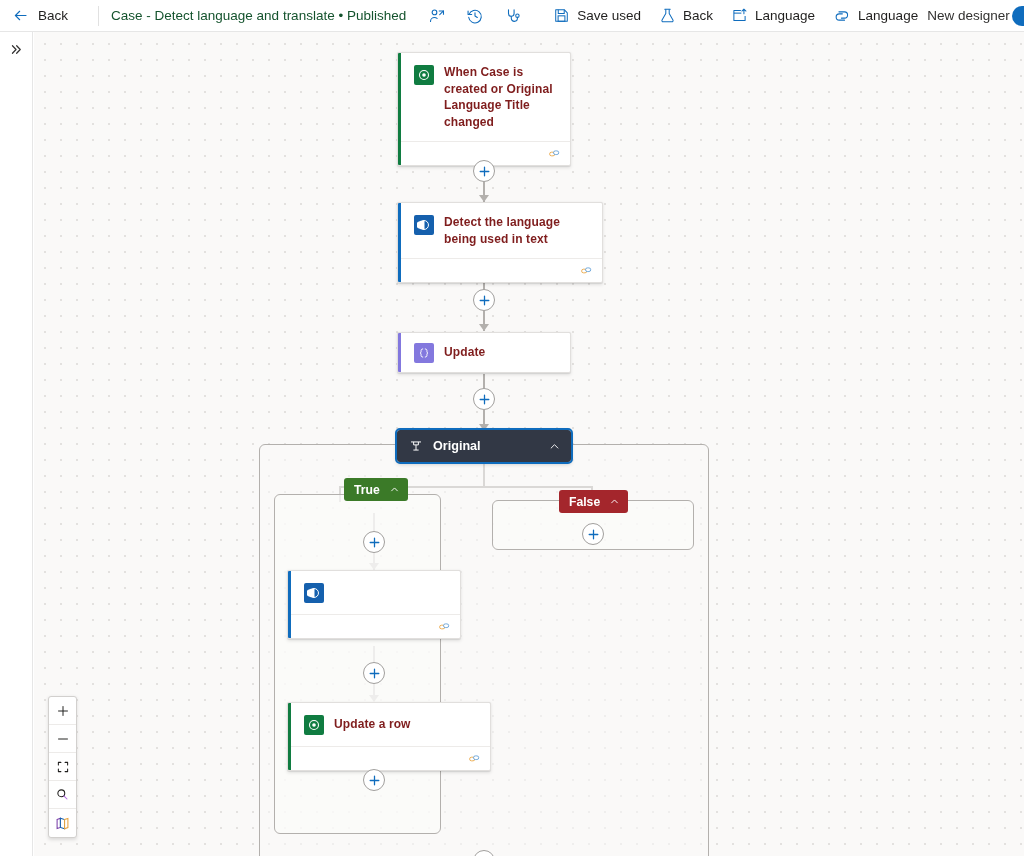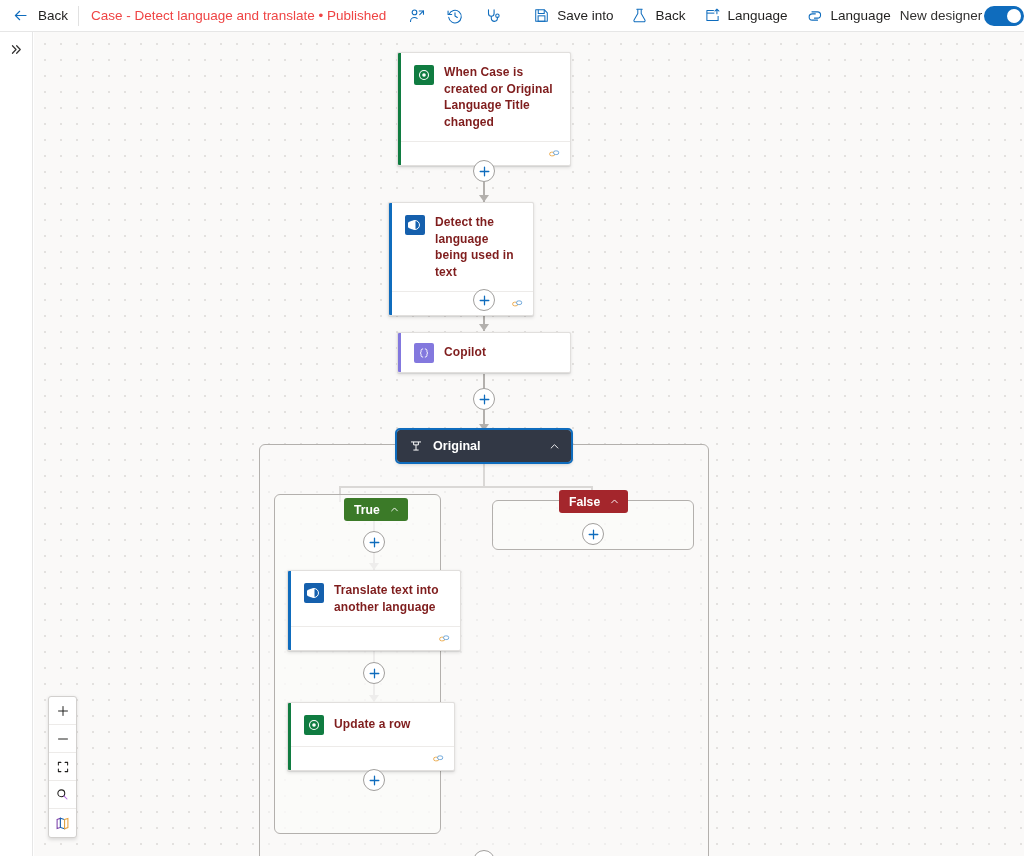--- a/index.html
+++ b/index.html
@@ -20,23 +20,23 @@
     font-size: 13.5px; color: #201f1e;
     white-space: nowrap;
   }
   .cb-btn {
     display: flex; align-items: center; gap: 7px;
     height: 32px; padding: 0 9px;
     cursor: pointer; color: #201f1e;
   }
   .cb-back { padding-left: 12px; padding-right: 10px; gap: 9px; }
   .cb-title {
-    padding: 0 12px; color: #ef4444; font-size: 13.5px;
+    padding: 0 12px; color: #14532d; font-size: 13.5px;
     border-left: 1px solid #e1e1e1; height: 20px;
-    display: flex; align-items: center; cursor: default;
+    display: flex; align-items: center; cursor: default; margin-left: 20px;
   }
   .cb-icononly { padding: 0 10px; }
   .cb-sep {
     width: 1px; height: 20px; background: #e1e1e1; margin: 0 6px;
   }
   .cb-spacer { flex: 1 1 auto; }
   .cb-right { display: flex; align-items: center; gap: 2px; padding-right: 28px; }
   .cb-toggle-label { font-size: 13.5px; color: #323130; }
   .toggle {
     width: 40px; height: 20px; border-radius: 10px;
@@ -220,21 +220,21 @@
   <div class="cb-sep"></div>
 
   <div class="cb-btn">
     <span>
       <svg class="i" width="17" height="17" viewBox="0 0 20 20" fill="none" stroke="#0f6cbd" stroke-width="1.2">
         <path d="M3.2 3.2h10l3.6 3.6v10H3.2z" stroke-linejoin="round"></path>
         <path d="M6.2 3.2v4.4h7V3.2"></path>
         <rect x="6" y="10.4" width="8" height="6.4"></rect>
       </svg>
     </span>
-    <span>Save into</span>
+    <span>Save used</span>
   </div>
 
   <div class="cb-btn">
     <span>
       <svg class="i" width="17" height="17" viewBox="0 0 20 20" fill="none" stroke="#0f6cbd" stroke-width="1.2">
         <path d="M8 2.6v5.1L3.6 15.2c-.6 1 .1 2.2 1.3 2.2h10.2c1.2 0 1.9-1.2 1.3-2.2L12 7.7V2.6" stroke-linejoin="round"></path>
         <path d="M6.8 2.6h6.4" stroke-linecap="round"></path>
       </svg>
     </span>
     <span>Back</span>
@@ -309,21 +309,21 @@
 
   <div class="edge" style="left:449px; top:117px; height:26px;"></div>
   <div class="plus" style="left:439px; top:128px;">
     <svg width="11" height="11" viewBox="0 0 12 12" stroke="#0f6cbd" stroke-width="1.4">
         <path d="M6 1.3V10.7M1.3 6H10.7" stroke-linecap="round"></path>
       </svg>
   </div>
   <div class="edge" style="left:449px; top:150px; height:20px;"></div>
   <div class="arrow" style="left:445px; top:163px;"></div>
 
-  <div class="node" style="left:354px; top:170px; width:146px;">
+  <div class="node" style="left:363px; top:170px; width:206px;">
     <div class="accent" style="background:#0f6cbd;"></div>
     <div class="node-body">
       <div class="node-ico" style="background:#1560ad;">
         <svg class="i" width="14" height="14" viewBox="0 0 20 20" fill="none" stroke="#ffffff" stroke-width="1.4">
           <circle cx="10" cy="10" r="6.4"></circle>
           <path d="M10 3.6v12.8"></path>
           <path d="M10 3.6a9 5 0 0 0 0 12.8" fill="#ffffff" stroke="none"></path>
         </svg>
       </div>
       <div class="node-title">Detect the language being used in text</div>
@@ -349,21 +349,21 @@
 
   <div class="node" style="left:363px; top:300px; width:174px;">
     <div class="accent" style="background:#8378de;"></div>
     <div class="node-body" style="align-items:center; padding-top:9px; padding-bottom:9px;">
       <div class="node-ico" style="background:#8378de;">
         <svg class="i" width="14" height="14" viewBox="0 0 20 20" fill="none" stroke="#ffffff" stroke-width="1.4">
           <path d="M8.2 4.2c-2 0-2.4 1.2-2.4 2.6v1.4c0 1-.5 1.6-1.4 1.8.9.2 1.4.8 1.4 1.8v1.4c0 1.4.4 2.6 2.4 2.6" stroke-linecap="round" stroke-linejoin="round"></path>
           <path d="M11.8 4.2c2 0 2.4 1.2 2.4 2.6v1.4c0 1 .5 1.6 1.4 1.8-.9.2-1.4.8-1.4 1.8v1.4c0 1.4-.4 2.6-2.4 2.6" stroke-linecap="round" stroke-linejoin="round"></path>
         </svg>
       </div>
-      <div class="node-title">Copilot</div>
+      <div class="node-title">Update</div>
     </div>
   </div>
 
   <div class="edge" style="left:449px; top:342px; height:26px;"></div>
   <div class="plus" style="left:439px; top:356px;">
     <svg width="11" height="11" viewBox="0 0 12 12" stroke="#0f6cbd" stroke-width="1.4">
         <path d="M6 1.3V10.7M1.3 6H10.7" stroke-linecap="round"></path>
       </svg>
   </div>
   <div class="edge" style="left:449px; top:378px; height:20px;"></div>
@@ -387,21 +387,21 @@
     </span>
   </div>
 
   <div class="edge" style="left:449px; top:430px; height:25px;"></div>
   <div class="edge" style="left:305px; top:454px; width:254px; height:2px;"></div>
   <div class="edge" style="left:305px; top:454px; height:16px;"></div>
   <div class="edge" style="left:557px; top:454px; height:16px;"></div>
 
   <div class="branch-box" style="left:240px; top:462px; width:167px; height:340px;"></div>
 
-  <div class="badge true" style="left:310px; top:466px;">
+  <div class="badge true" style="left:310px; top:446px;">
     <span>True</span>
     <span>
       <svg class="i" width="11" height="11" viewBox="0 0 20 20" fill="none" stroke="#ffffff" stroke-width="1.7">
         <path d="M4.8 12.4 10 7.2l5.2 5.2" stroke-linecap="round" stroke-linejoin="round"></path>
       </svg>
     </span>
   </div>
 
   <div class="edge" style="left:339px; top:481px; height:19px;"></div>
   <div class="plus" style="left:329px; top:499px;">
@@ -415,42 +415,41 @@
   <div class="node" style="left:253px; top:538px; width:174px;">
     <div class="accent" style="background:#0f6cbd;"></div>
     <div class="node-body">
       <div class="node-ico" style="background:#1560ad;">
         <svg class="i" width="14" height="14" viewBox="0 0 20 20" fill="none" stroke="#ffffff" stroke-width="1.4">
           <circle cx="10" cy="10" r="6.4"></circle>
           <path d="M10 3.6v12.8"></path>
           <path d="M10 3.6a9 5 0 0 0 0 12.8" fill="#ffffff" stroke="none"></path>
         </svg>
       </div>
-      <div class="node-title">Translate text into another language</div>
     </div>
     <div class="node-foot">
       <span>
         <svg class="i" width="13" height="13" viewBox="0 0 20 20" fill="none">
           <rect x="2.5" y="8" width="8" height="5.6" rx="2.8" stroke="#e8a33d" stroke-width="1.3"></rect>
           <rect x="8.5" y="6" width="8" height="5.6" rx="2.8" stroke="#5b9bd5" stroke-width="1.3" fill="#fff"></rect>
         </svg>
       </span>
     </div>
   </div>
 
   <div class="edge" style="left:339px; top:614px; height:19px;"></div>
   <div class="plus" style="left:329px; top:630px;">
     <svg width="11" height="11" viewBox="0 0 12 12" stroke="#0f6cbd" stroke-width="1.4">
         <path d="M6 1.3V10.7M1.3 6H10.7" stroke-linecap="round"></path>
       </svg>
   </div>
   <div class="edge" style="left:339px; top:652px; height:17px;"></div>
   <div class="arrow" style="left:335px; top:663px;"></div>
 
-  <div class="node" style="left:253px; top:670px; width:168px;">
+  <div class="node" style="left:253px; top:670px; width:204px;">
     <div class="accent" style="background:#107c41;"></div>
     <div class="node-body" style="align-items:center;">
       <div class="node-ico" style="background:#107c41;">
         <svg class="i" width="14" height="14" viewBox="0 0 20 20" fill="none" stroke="#ffffff" stroke-width="1.5">
           <circle cx="10" cy="10" r="6.4"></circle>
           <circle cx="10" cy="10" r="2.6" fill="#ffffff" stroke="none"></circle>
         </svg>
       </div>
       <div class="node-title">Update a row</div>
     </div>

